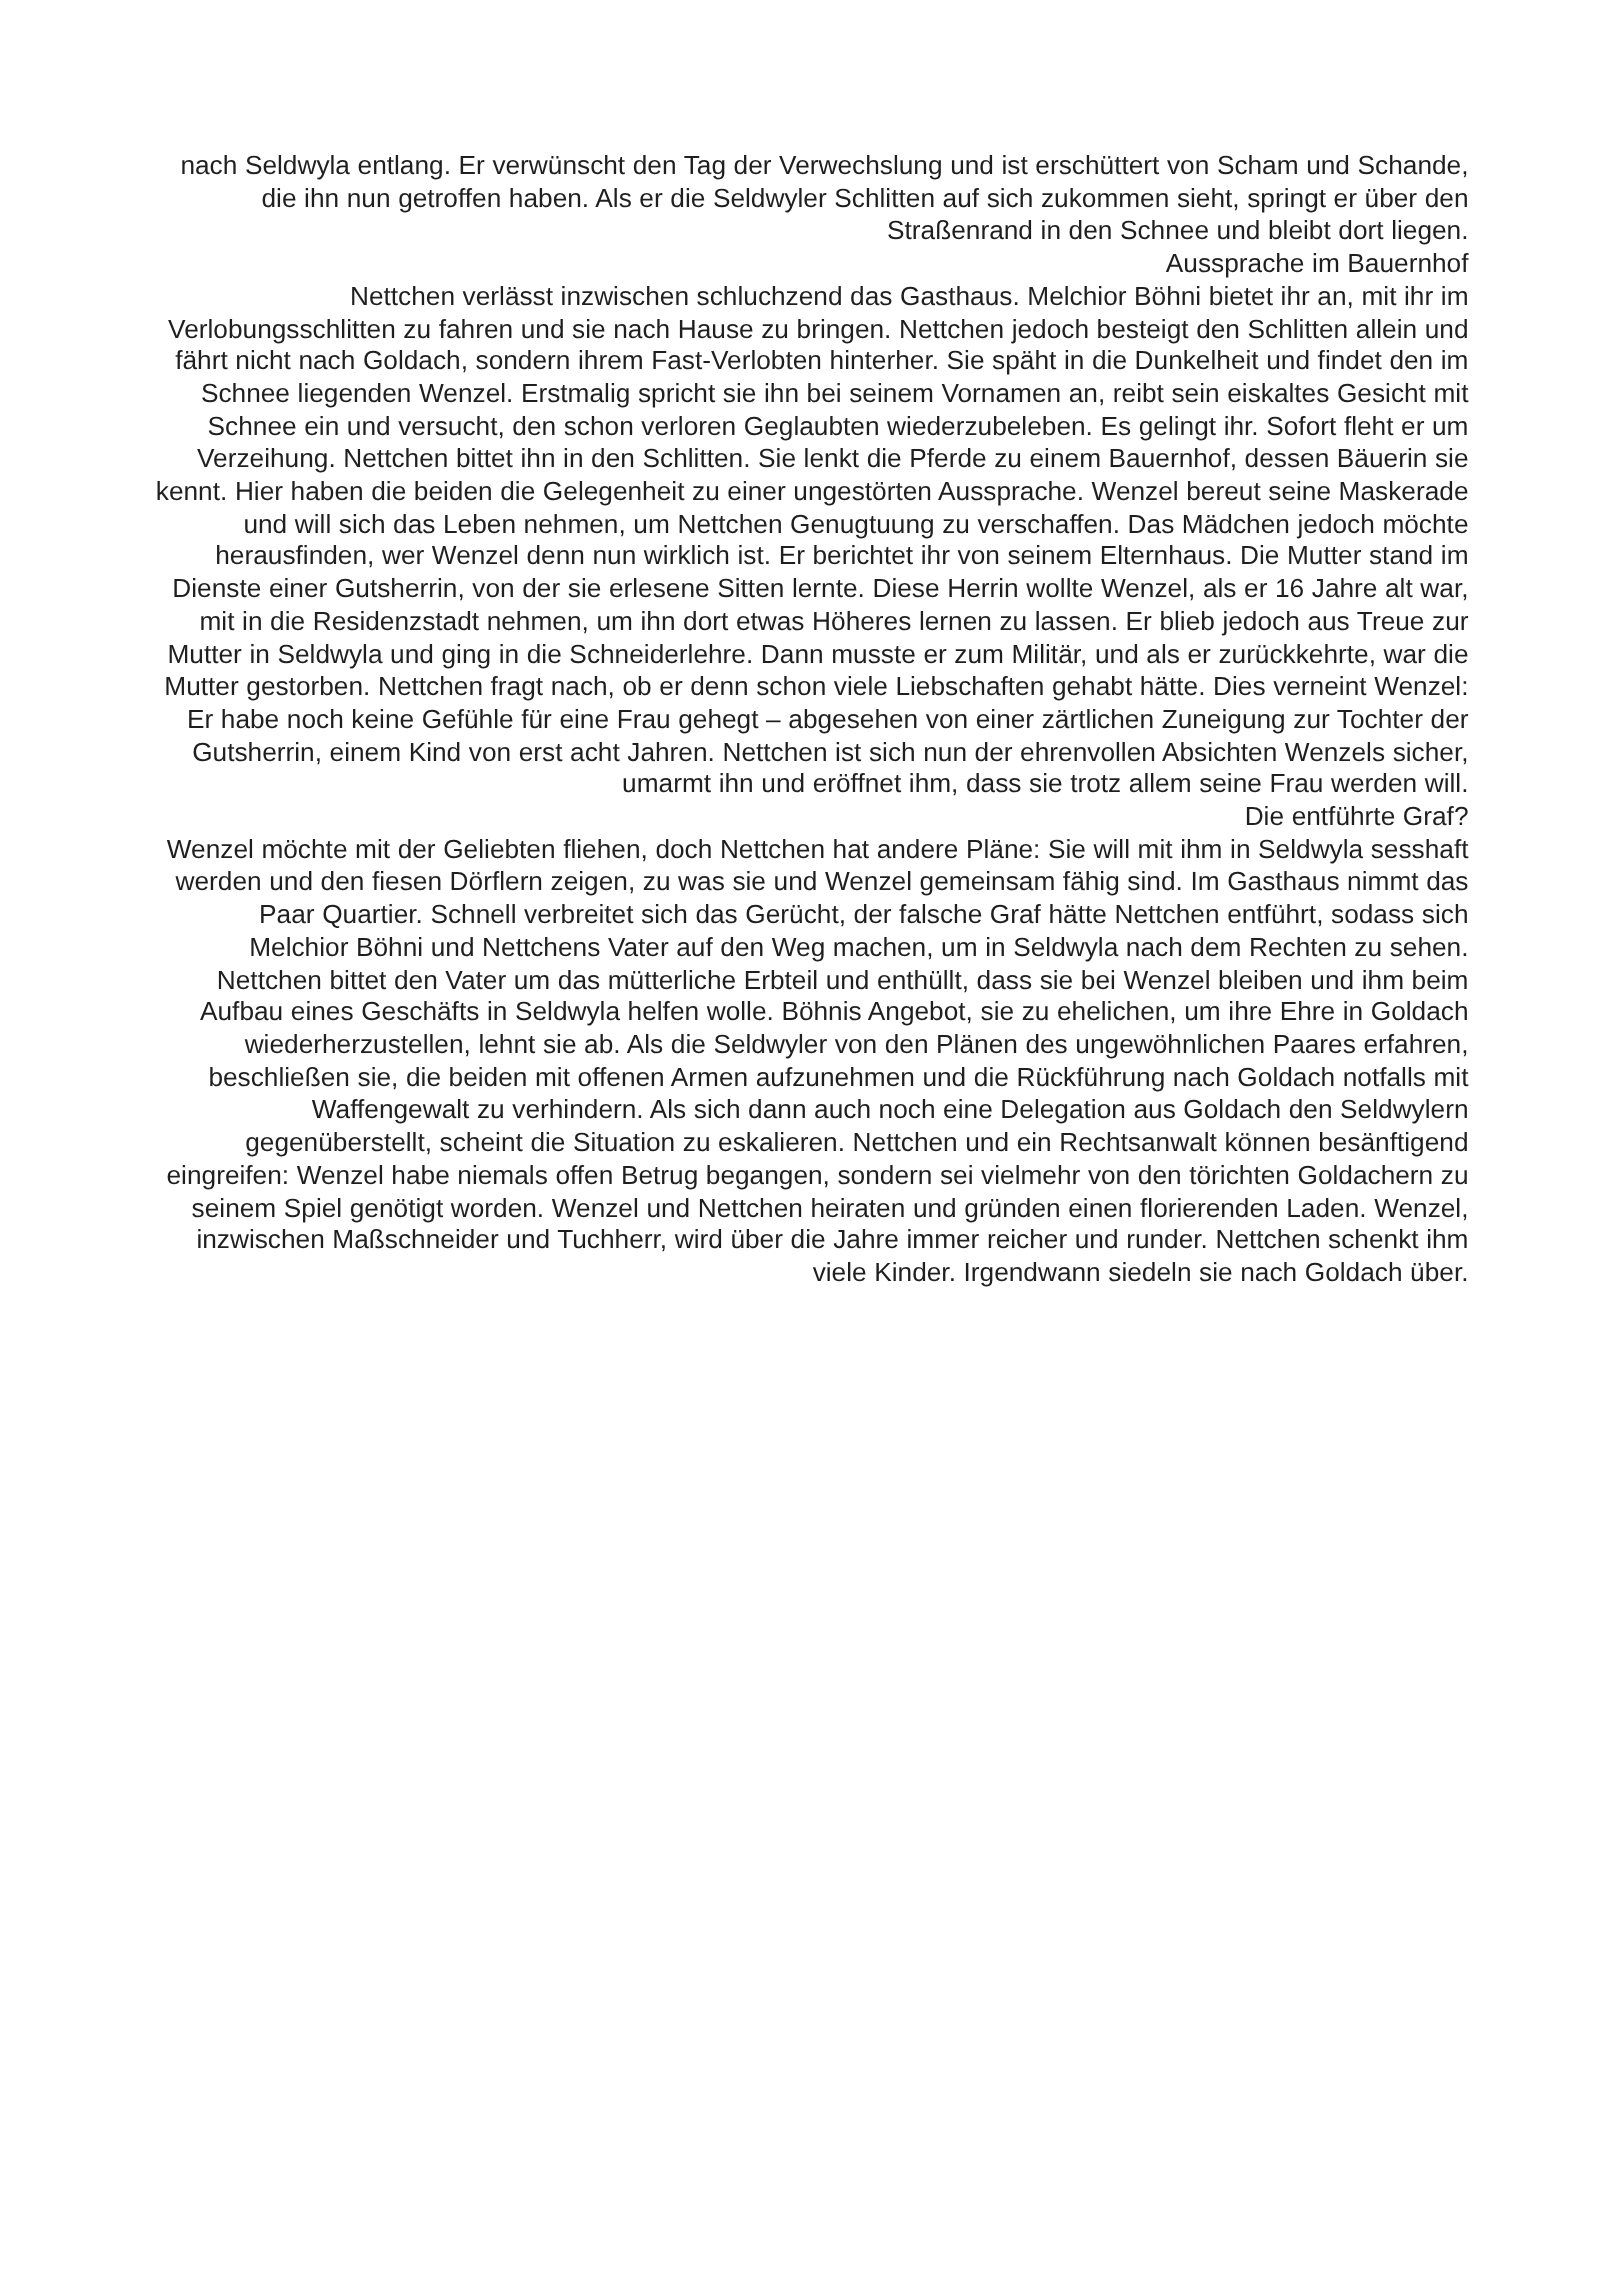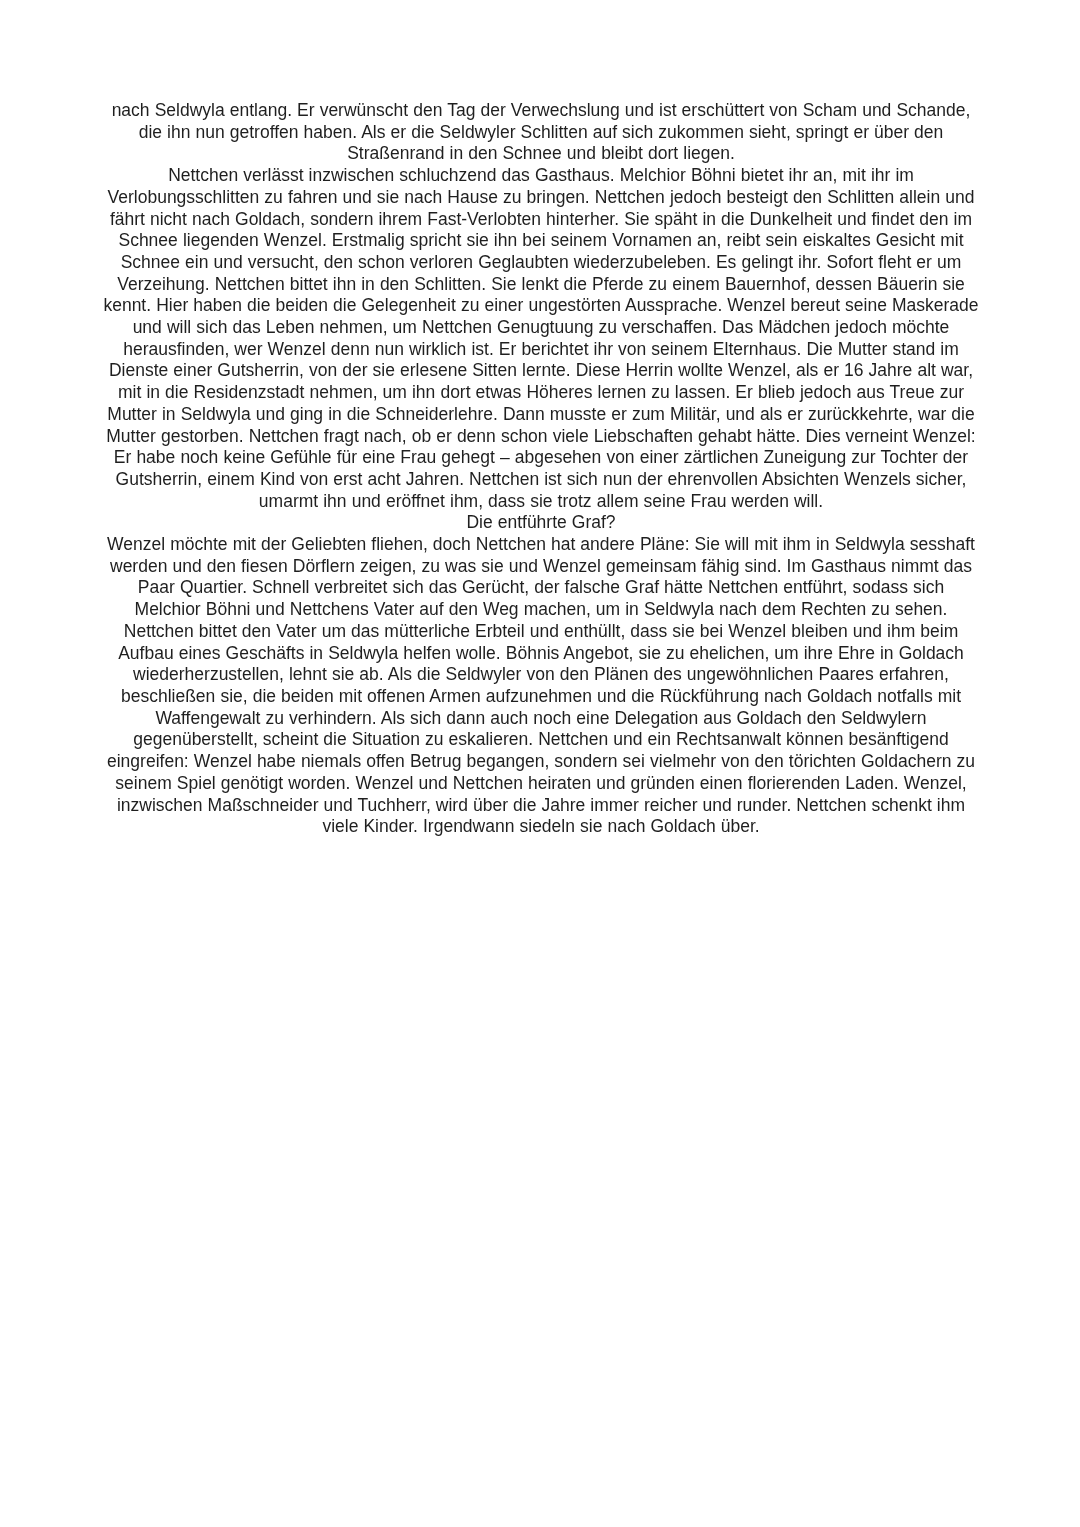--- a/index.html
+++ b/index.html
@@ -20,34 +20,35 @@
     overflow: hidden;
   }
   .content {
     position: absolute;
     left: 103px;
     top: 100px;
     width: 876px;
     color: #1f1f1f;
     font-size: 17.5px;
     line-height: 21.7px;
-    text-align: center;
+    text-align: right;
     word-spacing: 0.2px;
   }
   .content p {
     margin: 0;
     padding: 0;
   }
   .content p.heading {
     font-weight: normal;
   }
 </style>
 </head>
 <body>
 
 <div class="page">
   <div class="content">
     <p>nach Seldwyla entlang. Er verwünscht den Tag der Verwechslung und ist erschüttert von Scham und Schande, die ihn nun getroffen haben. Als er die Seldwyler Schlitten auf sich zukommen sieht, springt er über den Straßenrand in den Schnee und bleibt dort liegen.</p>
+    <p class="heading">Aussprache im Bauernhof</p>
     <p>Nettchen verlässt inzwischen schluchzend das Gasthaus. Melchior Böhni bietet ihr an, mit ihr im Verlobungsschlitten zu fahren und sie nach Hause zu bringen. Nettchen jedoch besteigt den Schlitten allein und fährt nicht nach Goldach, sondern ihrem Fast-Verlobten hinterher. Sie späht in die Dunkelheit und findet den im Schnee liegenden Wenzel. Erstmalig spricht sie ihn bei seinem Vornamen an, reibt sein eiskaltes Gesicht mit Schnee ein und versucht, den schon verloren Geglaubten wiederzubeleben. Es gelingt ihr. Sofort fleht er um Verzeihung. Nettchen bittet ihn in den Schlitten. Sie lenkt die Pferde zu einem Bauernhof, dessen Bäuerin sie kennt. Hier haben die beiden die Gelegenheit zu einer ungestörten Aussprache. Wenzel bereut seine Maskerade und will sich das Leben nehmen, um Nettchen Genugtuung zu verschaffen. Das Mädchen jedoch möchte herausfinden, wer Wenzel denn nun wirklich ist. Er berichtet ihr von seinem Elternhaus. Die Mutter stand im Dienste einer Gutsherrin, von der sie erlesene Sitten lernte. Diese Herrin wollte Wenzel, als er 16 Jahre alt war, mit in die Residenzstadt nehmen, um ihn dort etwas Höheres lernen zu lassen. Er blieb jedoch aus Treue zur Mutter in Seldwyla und ging in die Schneiderlehre. Dann musste er zum Militär, und als er zurückkehrte, war die Mutter gestorben. Nettchen fragt nach, ob er denn schon viele Liebschaften gehabt hätte. Dies verneint Wenzel: Er habe noch keine Gefühle für eine Frau gehegt – abgesehen von einer zärtlichen Zuneigung zur Tochter der Gutsherrin, einem Kind von erst acht Jahren. Nettchen ist sich nun der ehrenvollen Absichten Wenzels sicher, umarmt ihn und eröffnet ihm, dass sie trotz allem seine Frau werden will.</p>
     <p class="heading">Die entführte Graf?</p>
     <p>Wenzel möchte mit der Geliebten fliehen, doch Nettchen hat andere Pläne: Sie will mit ihm in Seldwyla sesshaft werden und den fiesen Dörflern zeigen, zu was sie und Wenzel gemeinsam fähig sind. Im Gasthaus nimmt das Paar Quartier. Schnell verbreitet sich das Gerücht, der falsche Graf hätte Nettchen entführt, sodass sich Melchior Böhni und Nettchens Vater auf den Weg machen, um in Seldwyla nach dem Rechten zu sehen. Nettchen bittet den Vater um das mütterliche Erbteil und enthüllt, dass sie bei Wenzel bleiben und ihm beim Aufbau eines Geschäfts in Seldwyla helfen wolle. Böhnis Angebot, sie zu ehelichen, um ihre Ehre in Goldach wiederherzustellen, lehnt sie ab. Als die Seldwyler von den Plänen des ungewöhnlichen Paares erfahren, beschließen sie, die beiden mit offenen Armen aufzunehmen und die Rückführung nach Goldach notfalls mit Waffengewalt zu verhindern. Als sich dann auch noch eine Delegation aus Goldach den Seldwylern gegenüberstellt, scheint die Situation zu eskalieren. Nettchen und ein Rechtsanwalt können besänftigend eingreifen: Wenzel habe niemals offen Betrug begangen, sondern sei vielmehr von den törichten Goldachern zu seinem Spiel genötigt worden. Wenzel und Nettchen heiraten und gründen einen florierenden Laden. Wenzel, inzwischen Maßschneider und Tuchherr, wird über die Jahre immer reicher und runder. Nettchen schenkt ihm viele Kinder. Irgendwann siedeln sie nach Goldach über.</p>
   </div>
 </div>
 
 </body></html>

